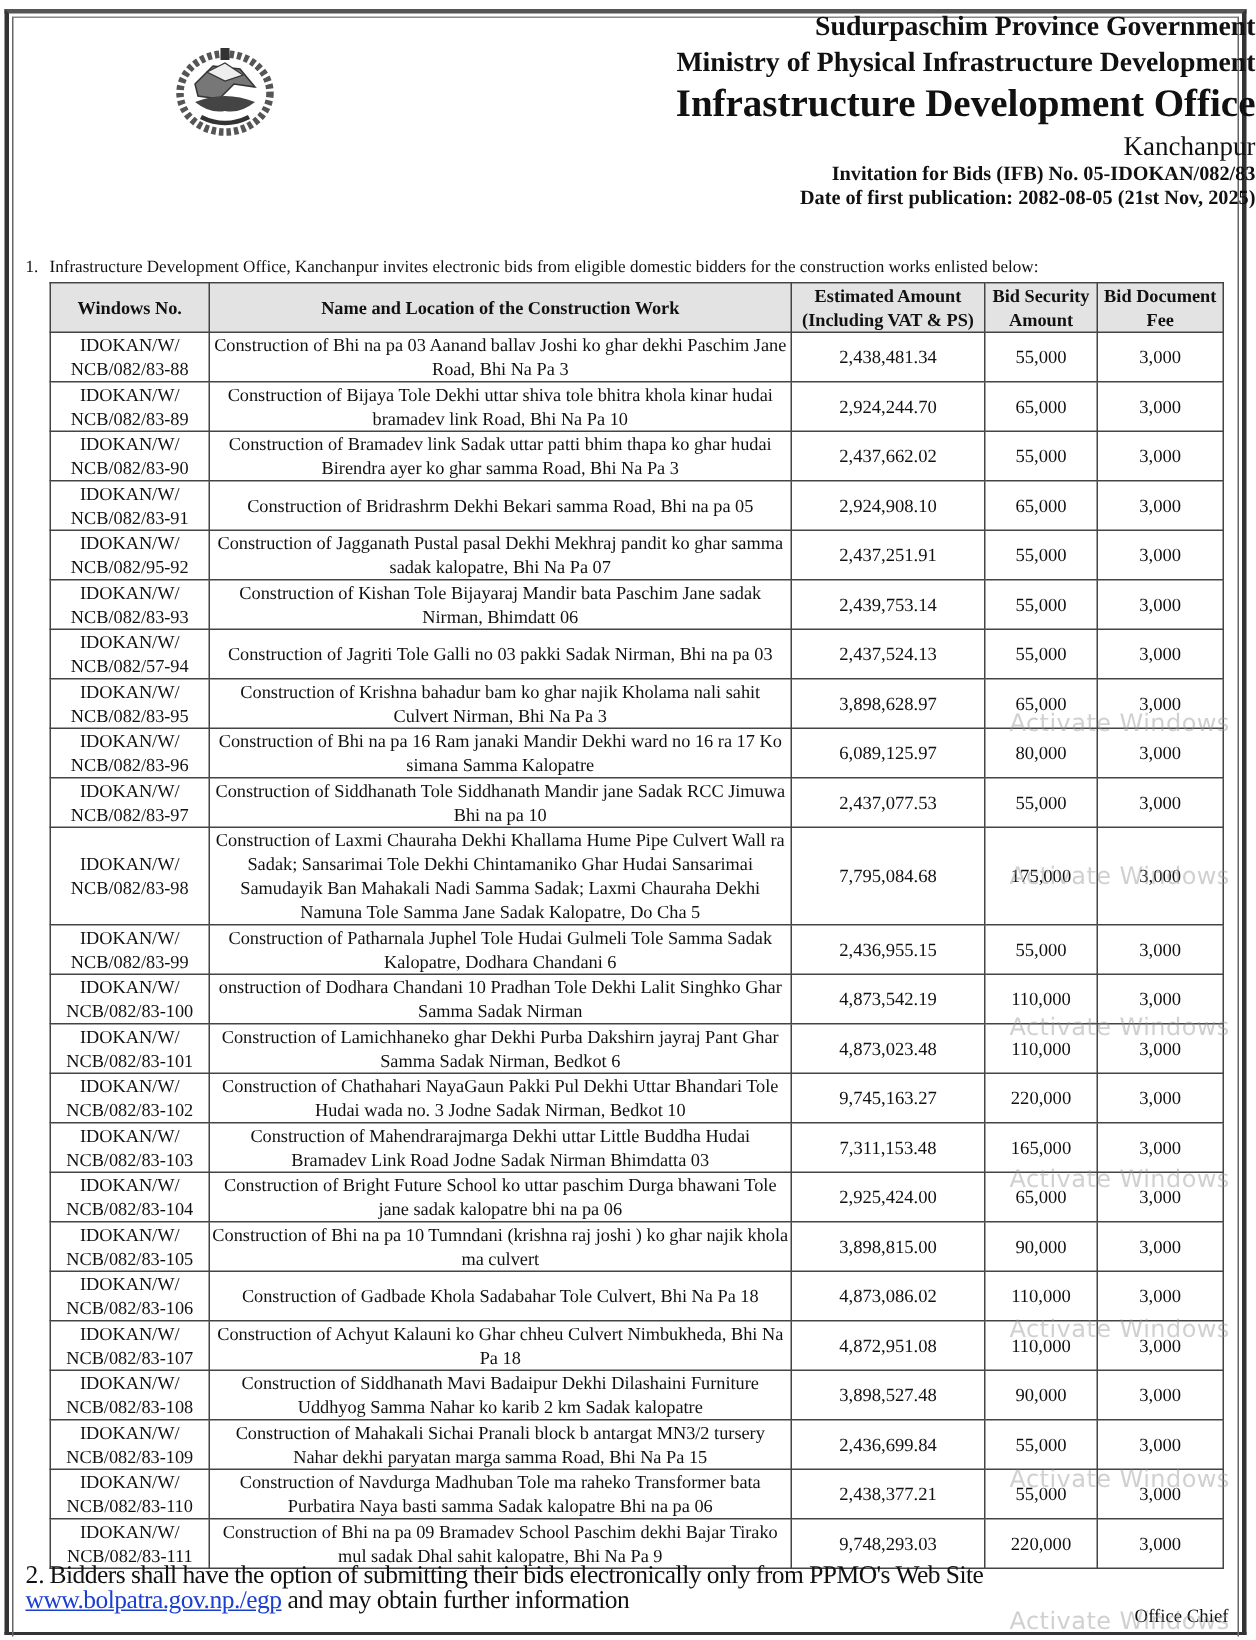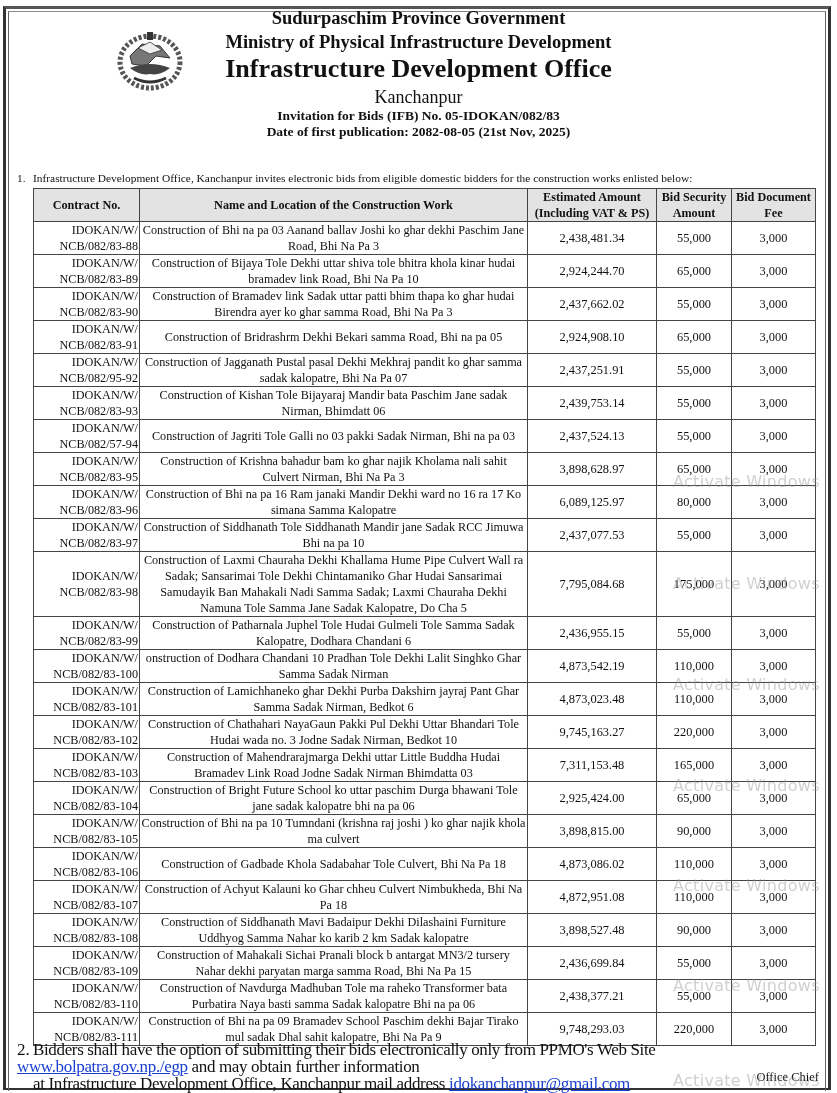--- a/index.html
+++ b/index.html
@@ -13,39 +13,39 @@
       box-sizing: border-box;
     }
     .frame-inner {
       position: absolute; left: 8px; top: 11px; width: 818px; height: 1080px;
       border-top: 1px solid #888; border-left: 1px solid #666; border-right: 1px solid #666;
       box-sizing: border-box;
     }
     .emblem {
       position: absolute; left: 116px; top: 26px; width: 68px; height: 66px;
     }
-    .header { position: absolute; left: 0; top: 6px; width: 837px; text-align: center; }
+    .header { position: absolute; left: 0; top: 6px; width: 837px; text-align: right; }
     .h1 { font-weight: bold; font-size: 18.5px; line-height: 24px; }
     .h-big { font-weight: bold; font-size: 26px; line-height: 30px; margin-top: 0px; }
     .h-sub { font-size: 18px; line-height: 22px; margin-top: 2px; }
     .h-ifb { font-weight: bold; font-size: 13.5px; line-height: 16px; }
     .intro {
       position: absolute; left: 17px; top: 171px; font-size: 11.4px; line-height: 14px; white-space: nowrap;
     }
     .intro .num { display: inline-block; width: 16px; }
     table.bids {
       position: absolute; left: 33px; top: 188px;
       border-collapse: collapse; font-size: 12.2px; line-height: 16px;
       table-layout: fixed;
     }
     table.bids th, table.bids td {
       border: 1.5px solid #444; text-align: center; vertical-align: middle; padding: 0 1px;
     }
     table.bids th { background: #e3e3e3; font-weight: bold; font-size: 12.2px; line-height: 16px; height: 32px; }
-    table.bids td.cn { line-height: 16px; text-align: right; }
+    table.bids td.cn { line-height: 16px; }
     table.bids td.work { line-height: 16px; }
     table.bids td.num { font-size: 12.4px; }
     .footer {
       position: absolute; left: 17px; top: 1041px; width: 810px; font-size: 17px; line-height: 17px;
       letter-spacing: -0.35px; font-family: "Liberation Sans Narrow", "Liberation Serif", serif;
     }
     .footer .num { display: inline-block; width: 16px; letter-spacing: 0; }
     .footer .indent { padding-left: 16px; }
     .footer a { color: #1a3fd0; text-decoration: underline; }
     .office-chief {
@@ -87,21 +87,21 @@
 <table class="bids">
   <colgroup>
     <col style="width:106px">
     <col style="width:388px">
     <col style="width:129px">
     <col style="width:75px">
     <col style="width:84px">
   </colgroup>
   <thead>
     <tr>
-      <th>Contract No.</th>
+      <th>Windows No.</th>
       <th>Name and Location of the Construction Work</th>
       <th><span>Estimated Amount</span><br><span>(Including VAT &amp; PS)</span></th>
       <th><span>Bid Security</span><br><span>Amount</span></th>
       <th><span>Bid Document</span><br><span>Fee</span></th>
     </tr>
   </thead>
   <tbody id="bids-body">
       <tr style="height: 33px;">
         <td class="cn"><span>IDOKAN/W/</span><br><span>NCB/082/83-88</span></td>
         <td class="work">Construction of Bhi na pa 03 Aanand  ballav Joshi ko ghar dekhi Paschim Jane Road, Bhi Na Pa 3</td>
@@ -268,21 +268,20 @@
         <td class="work">Construction of Bhi na pa 09 Bramadev School Paschim dekhi Bajar Tirako mul sadak Dhal sahit kalopatre, Bhi Na Pa 9</td>
         <td class="num">9,748,293.03</td>
         <td class="num">220,000</td>
         <td class="num">3,000</td>
       </tr>
     </tbody>
 </table>
 
 <div class="footer">
   <div><span class="num">2.</span><span>Bidders shall have the option of submitting their bids electronically only from PPMO's Web Site </span><a>www.bolpatra.gov.np./egp</a><span> and may obtain further information</span></div>
-  <div class="indent"><span>at Infrastructure Development Office, Kanchanpur mail address </span><a>idokanchanpur@gmail.com</a></div>
 </div>
 <div class="office-chief">Office Chief</div>
 
 <div class="watermark" style="left:673px; top:472px;">Activate Windows</div>
 <div class="watermark" style="left:673px; top:574px;">Activate Windows</div>
 <div class="watermark" style="left:673px; top:675px;">Activate Windows</div>
 <div class="watermark" style="left:673px; top:776px;">Activate Windows</div>
 <div class="watermark" style="left:673px; top:876px;">Activate Windows</div>
 <div class="watermark" style="left:673px; top:976px;">Activate Windows</div>
 <div class="watermark" style="left:673px; top:1071px;">Activate Windows</div>

